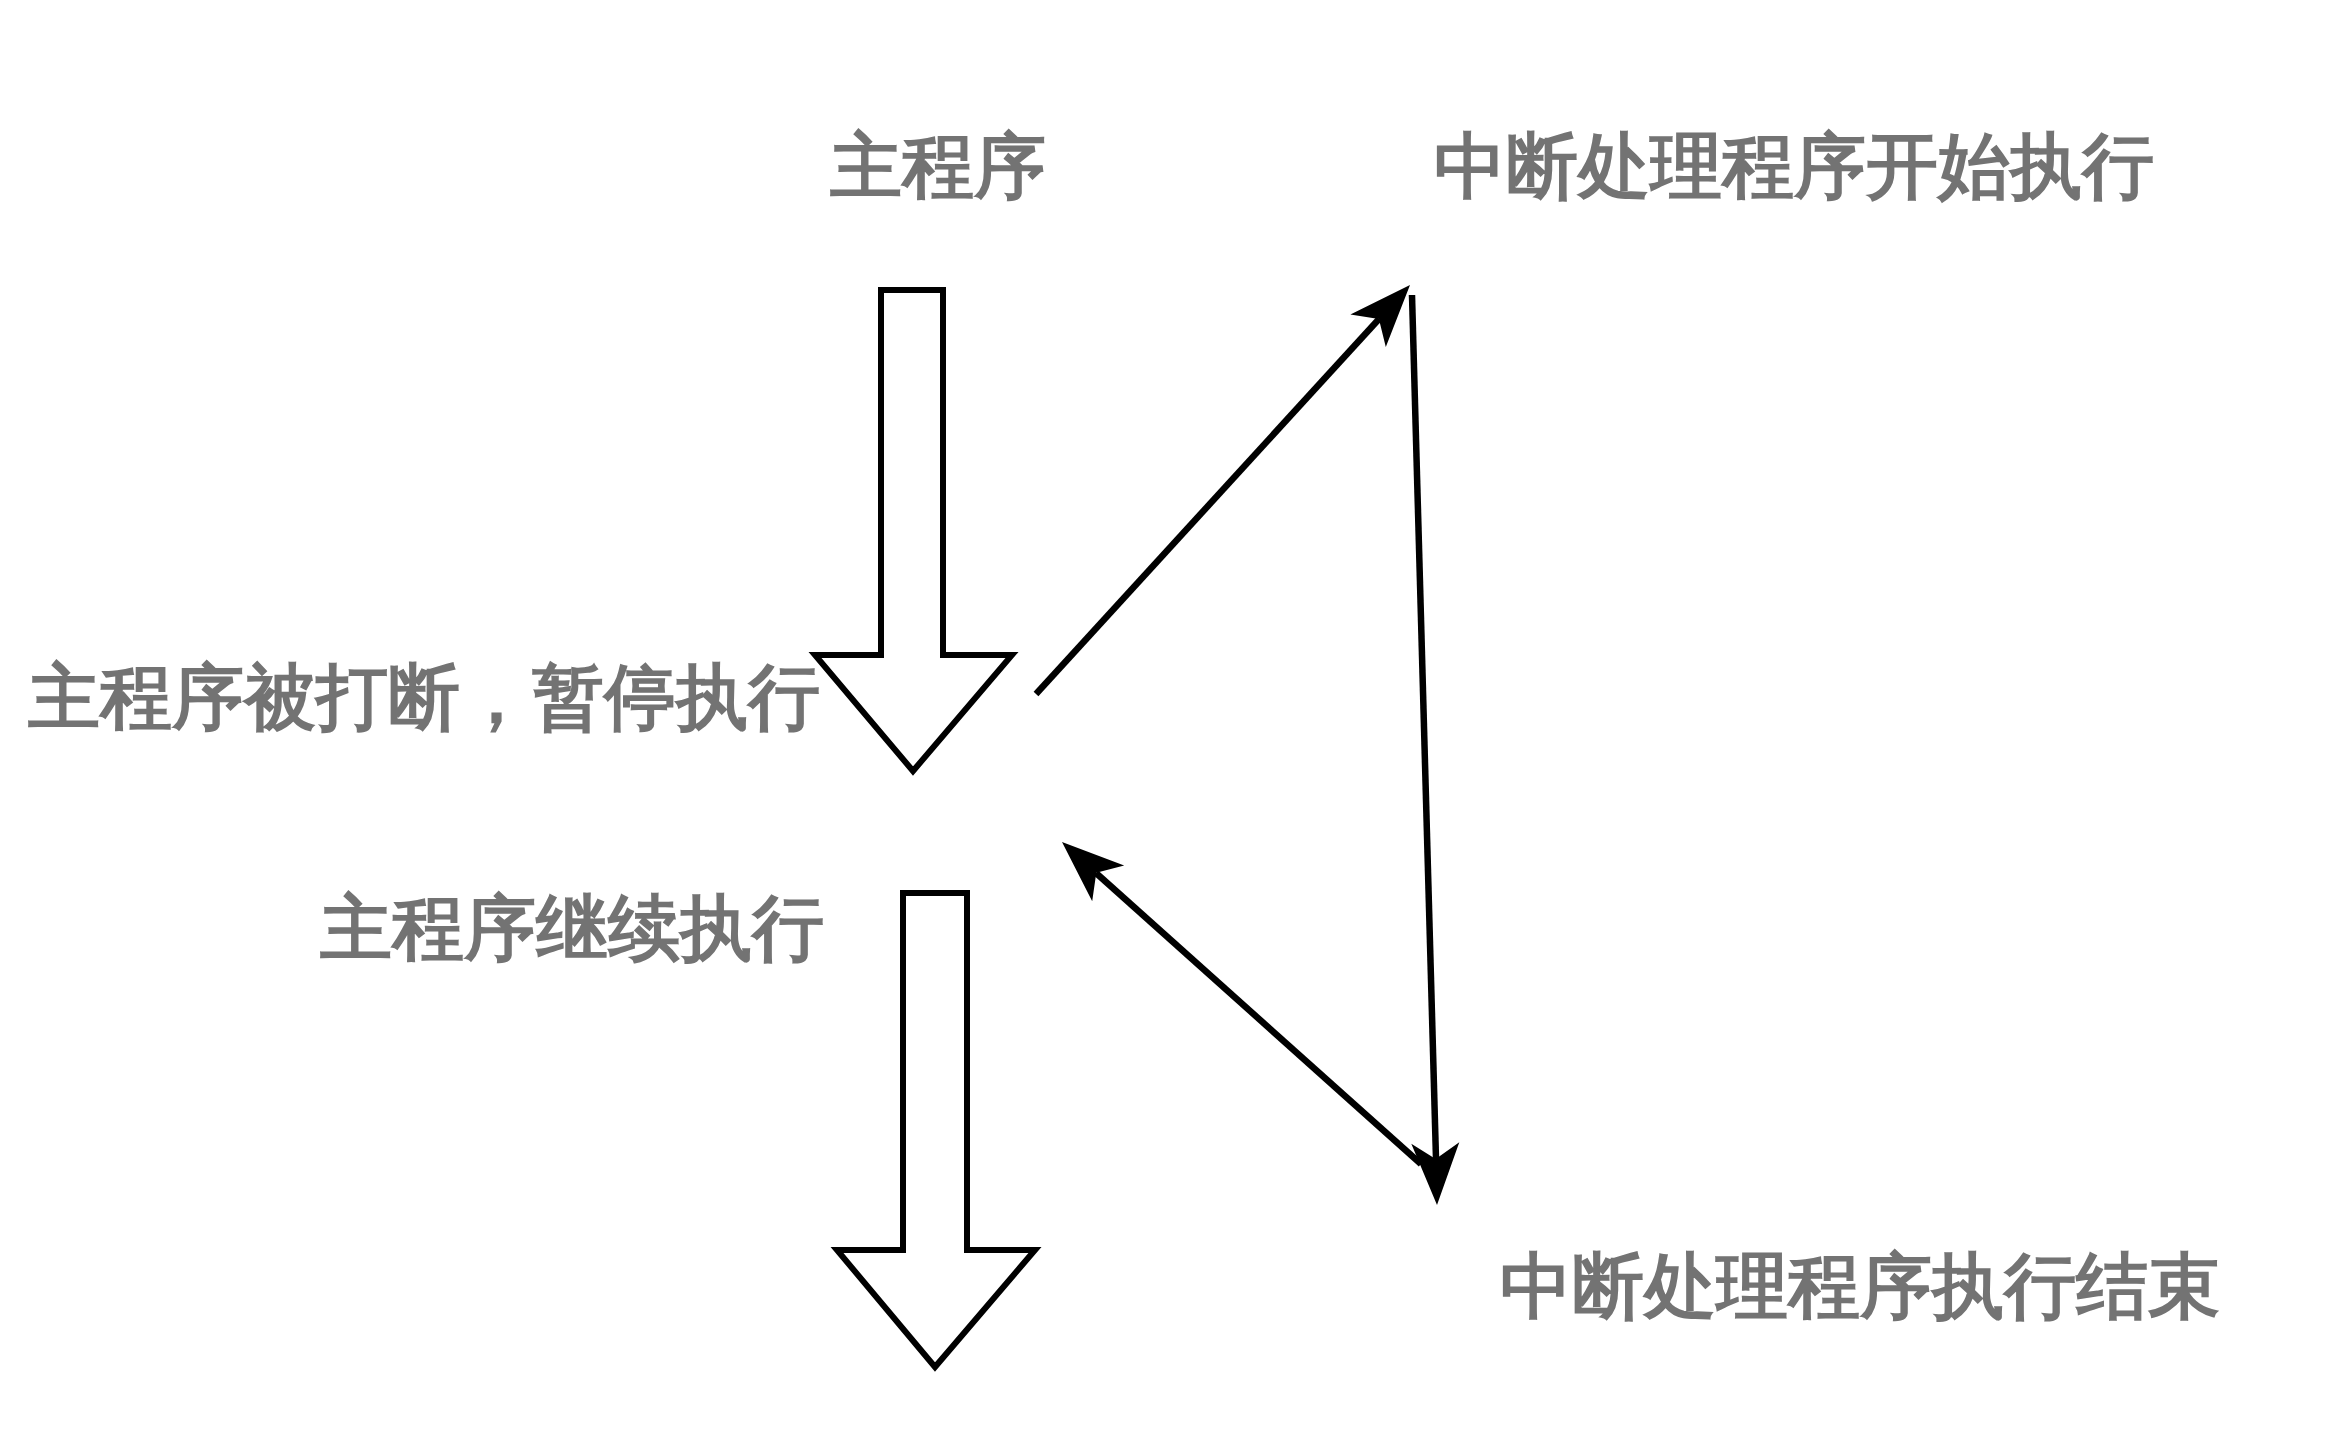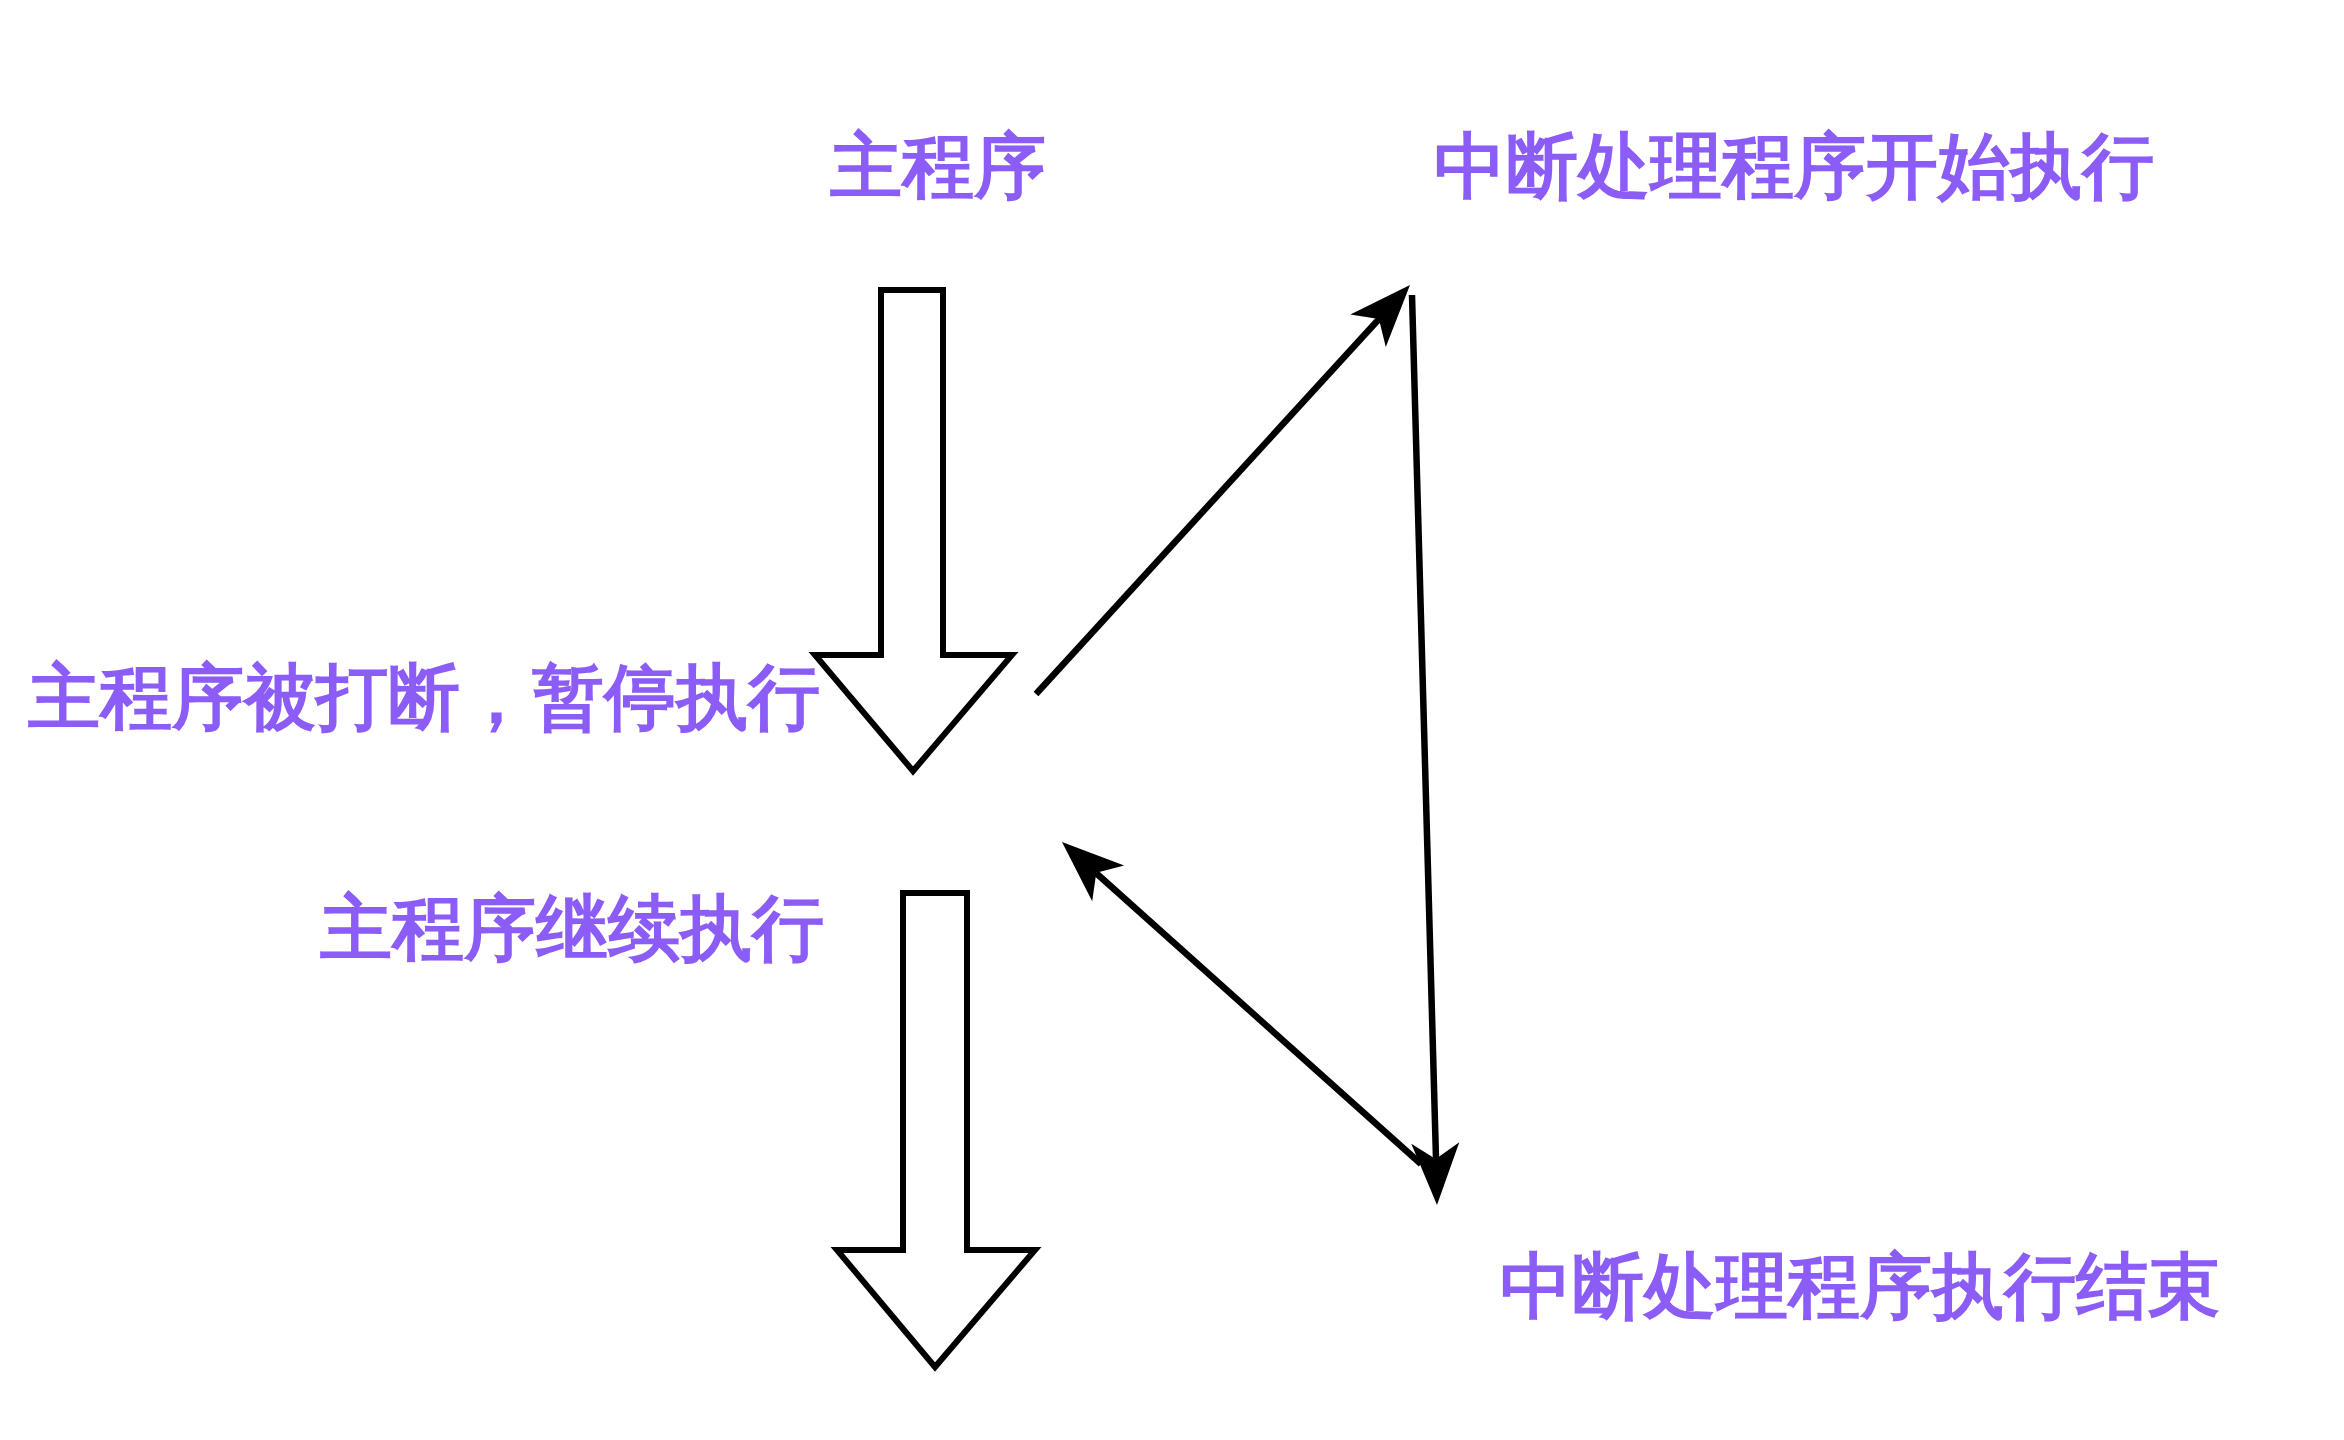--- a/index.html
+++ b/index.html
@@ -17,21 +17,21 @@
   }
   .diagram svg.shapes {
     position: absolute;
     left: 0;
     top: 0;
     width: 2344px;
     height: 1440px;
   }
   .lbl {
     position: absolute;
-    color: #8b5cf6;
+    color: #737373;
     font-size: 72px;
     line-height: 1;
     font-weight: 600;
     letter-spacing: 0;
     white-space: nowrap;
   }
   #lbl-main-program      { left: 830px;  top: 130px;  }
   #lbl-isr-start         { left: 1434px; top: 130px;  }
   #lbl-main-interrupted  { left: 28px;   top: 661px;  }
   #lbl-main-resumes      { left: 320px;  top: 892px;  }

